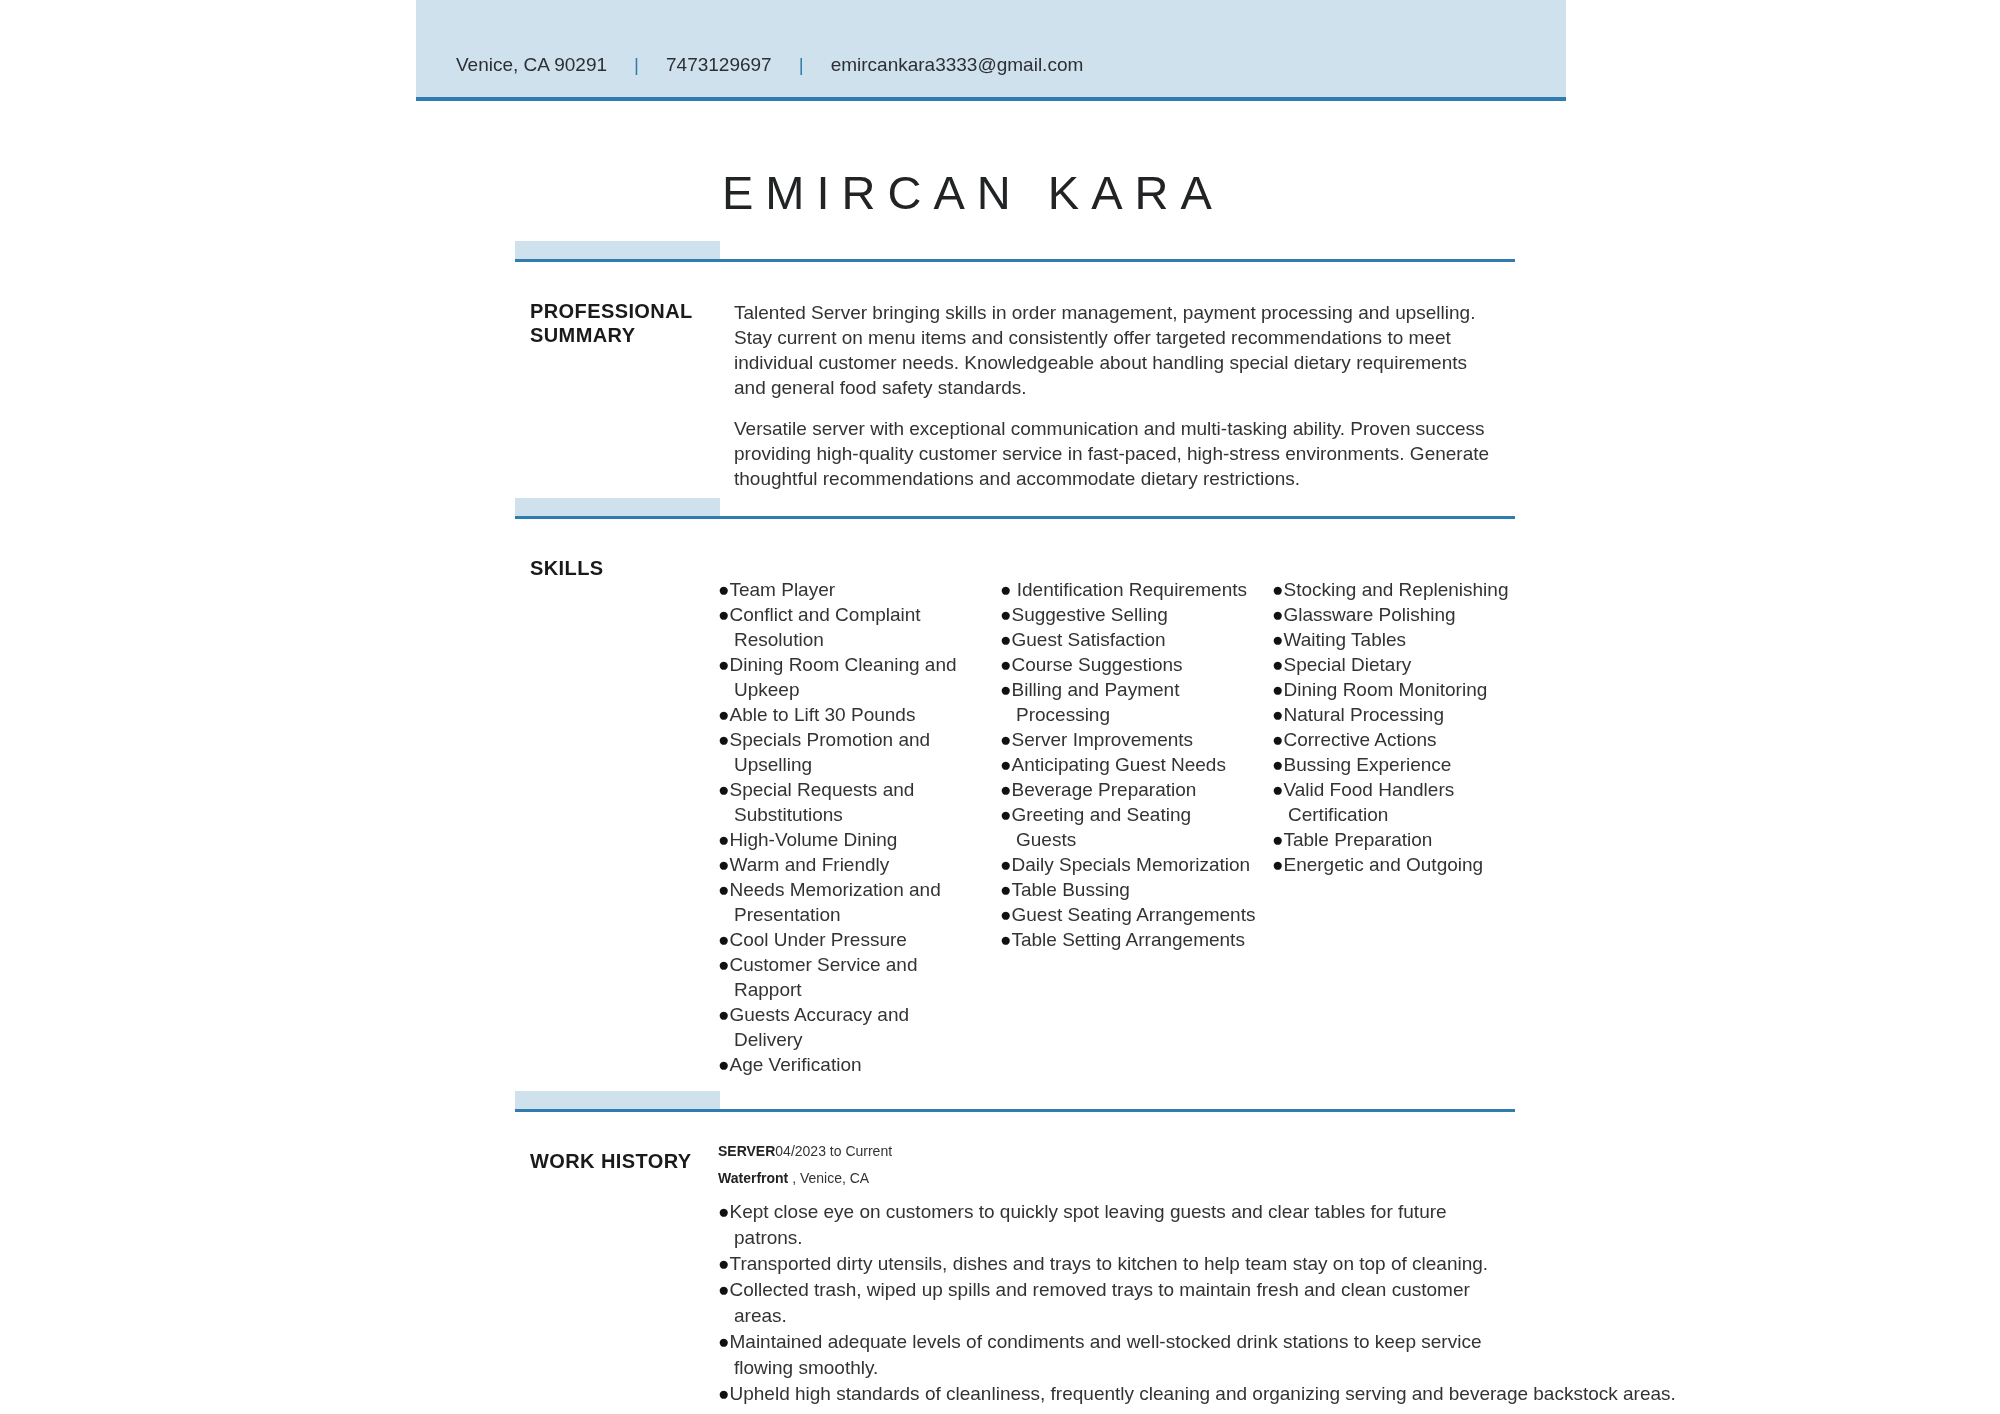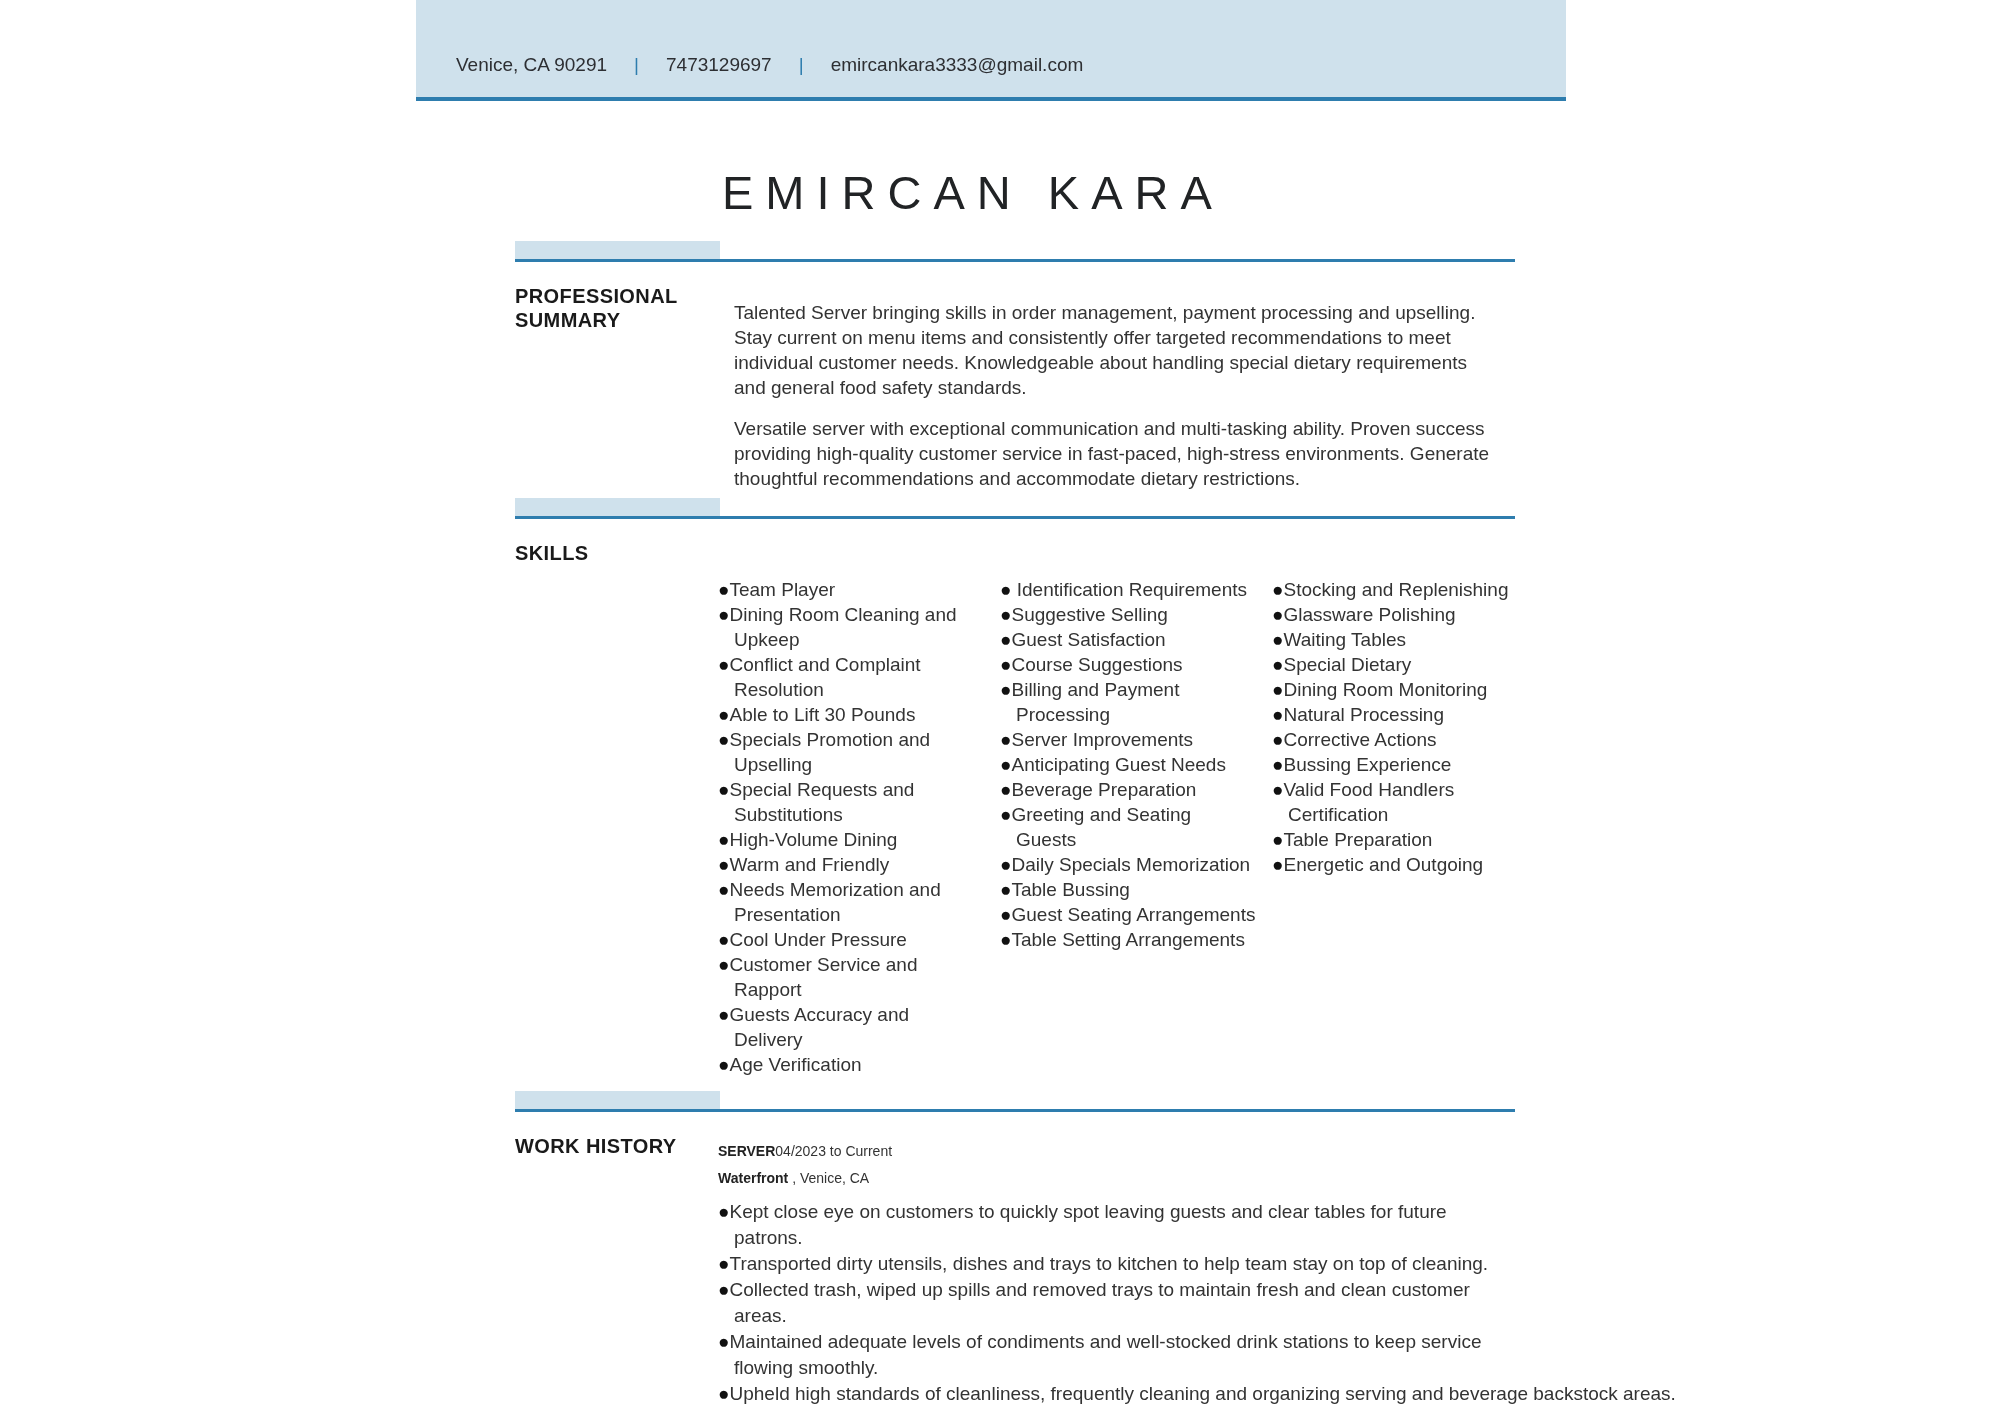--- a/index.html
+++ b/index.html
@@ -43,21 +43,21 @@
   }
   .divider .line {
     position: absolute; left: 0; right: 0; top: 18px;
     height: 3px; background: var(--rule);
   }
   .sec-body {
     margin-top: 22px;
     display: grid; grid-template-columns: 203px 1fr;
   }
   h2.sec-title {
-    margin: 0; max-width: 175px;
+    margin: 15px; max-width: 175px;
     font-size: 20px; font-weight: bold; line-height: 24px;
     letter-spacing: 0.4px; color: var(--heading);
   }
 
   
   .summary p {
     margin: 16px; font-size: 19px; line-height: 25px;
     color: var(--body); max-width: 790px;
   }
 
@@ -123,22 +123,22 @@
     <div class="divider">
       <div class="tab"></div>
       <div class="line"></div>
     </div>
     <div class="sec-body">
       <h2 class="sec-title">SKILLS</h2>
       <div class="skills-grid">
         <ul class="col-a">
 
         <li><span class="bullet">●</span><span>Team Player</span></li>
+            <li><span class="bullet">●</span><span>Conflict and Complaint Resolution</span></li>
             <li><span class="bullet">●</span><span>Dining Room Cleaning and Upkeep</span></li>
-            <li><span class="bullet">●</span><span>Conflict and Complaint Resolution</span></li>
             <li><span class="bullet">●</span><span>Able to Lift 30 Pounds</span></li>
             <li><span class="bullet">●</span><span>Specials Promotion and Upselling</span></li>
             <li><span class="bullet">●</span><span>Special Requests and Substitutions</span></li>
             <li><span class="bullet">●</span><span>High-Volume Dining</span></li>
             <li><span class="bullet">●</span><span>Warm and Friendly</span></li>
             <li><span class="bullet">●</span><span>Needs Memorization and Presentation</span></li>
             <li><span class="bullet">●</span><span>Cool Under Pressure</span></li>
             <li><span class="bullet">●</span><span>Customer Service and Rapport</span></li>
             <li><span class="bullet">●</span><span>Guests Accuracy and Delivery</span></li>
             <li><span class="bullet">●</span><span>Age Verification</span></li>

